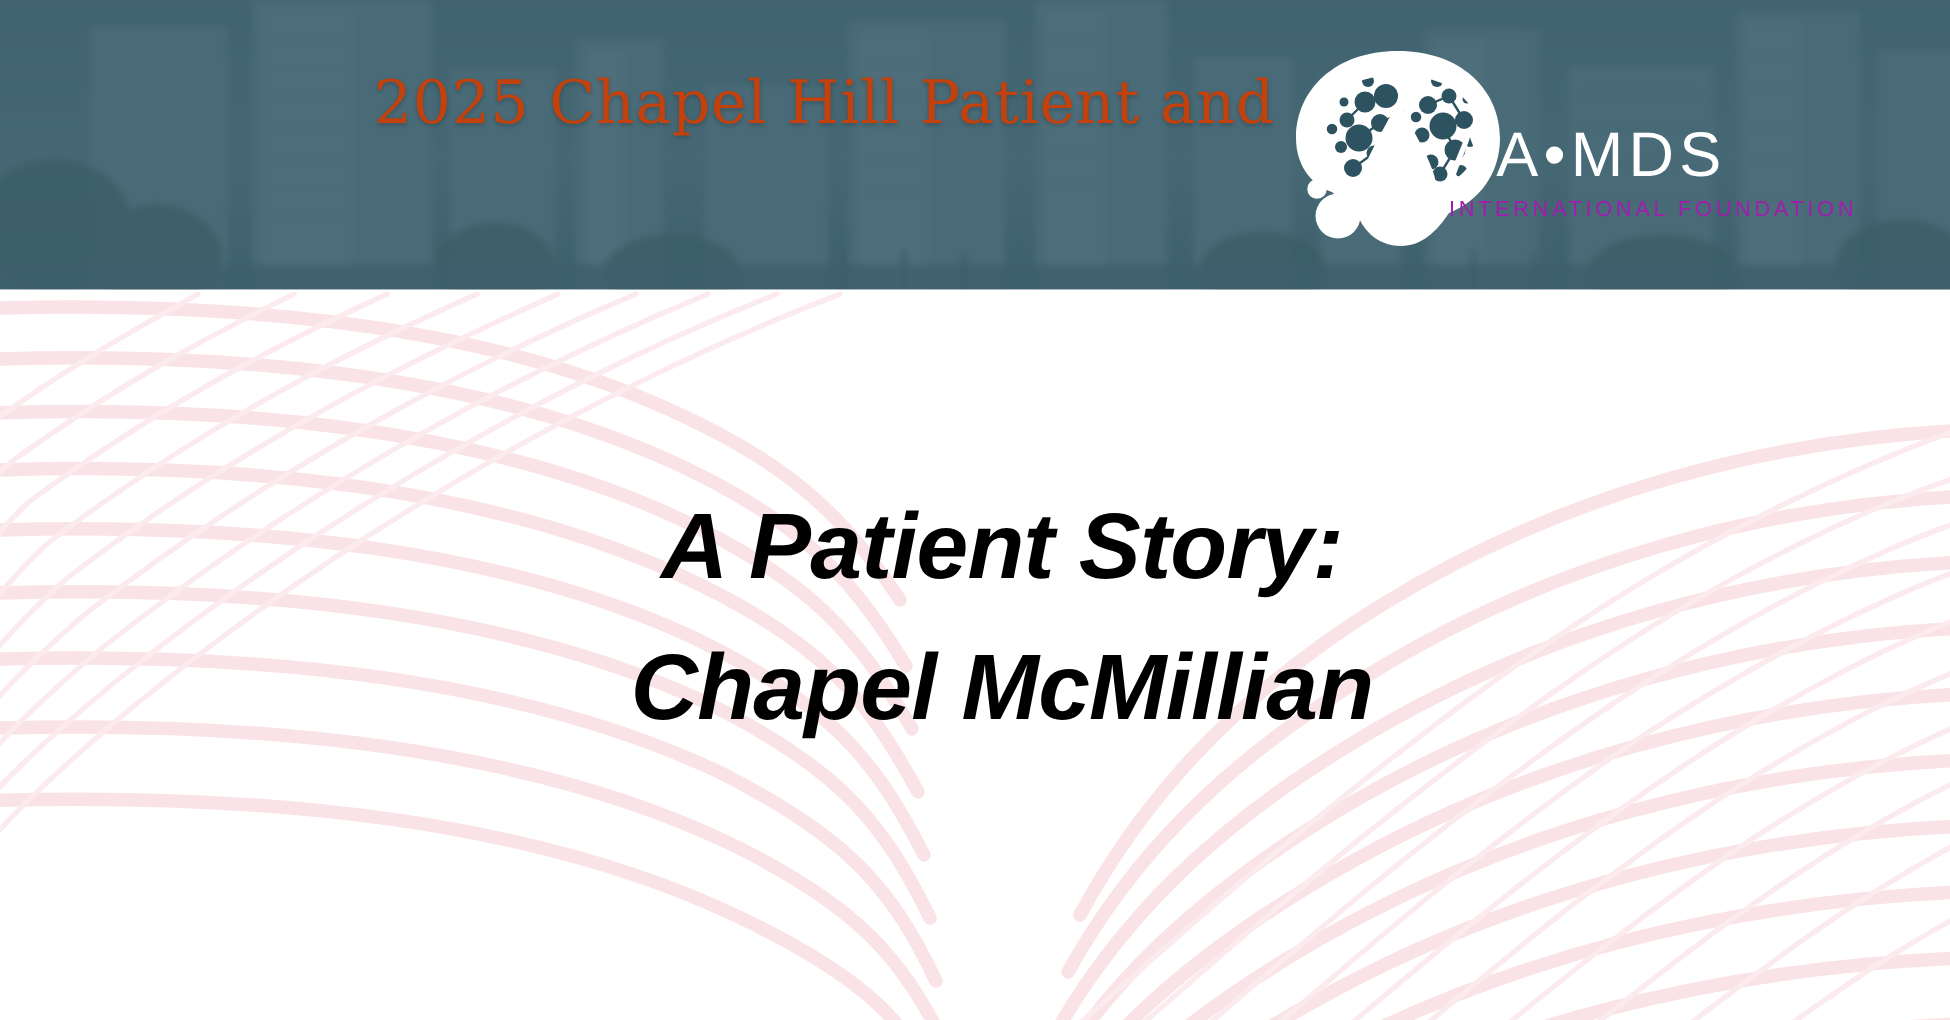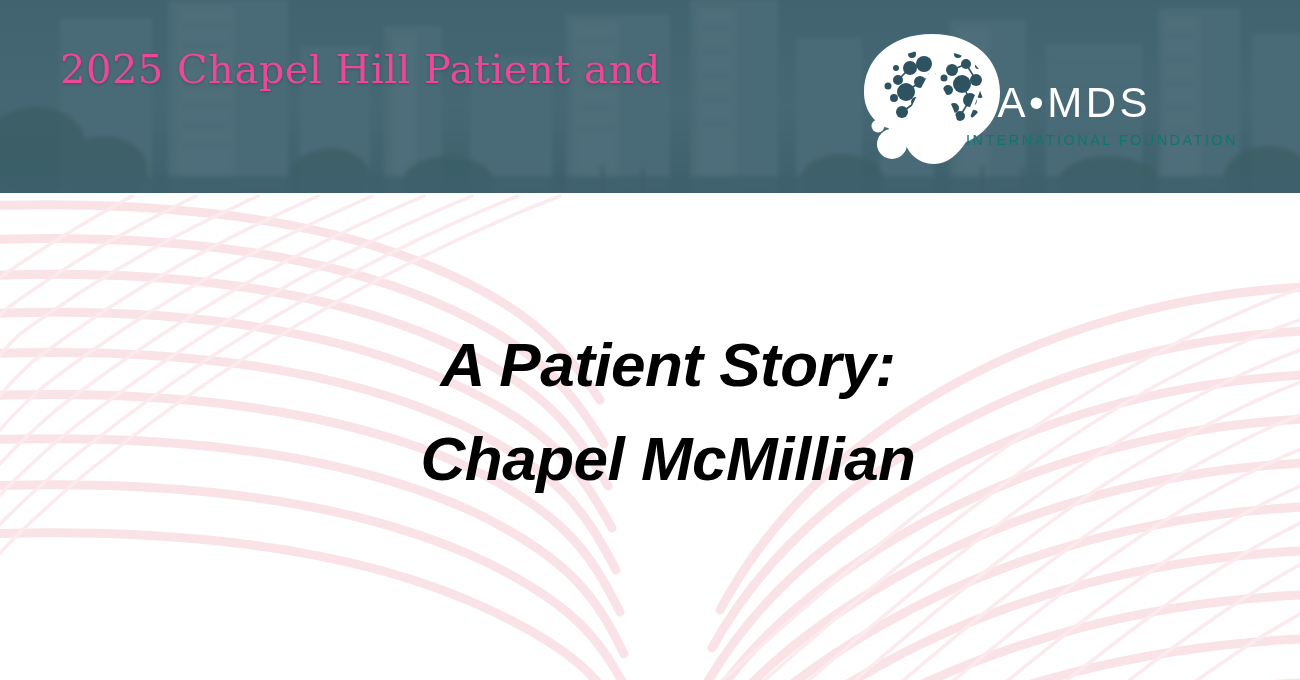--- a/index.html
+++ b/index.html
@@ -49,22 +49,22 @@
     position: absolute;
     inset: 0;
     background: rgba(45, 82, 96, 0.80);
   }
 
   #conference-title {
     position: absolute;
     left: 60px;
     top: 42px;
     width: 790px;
-    text-align: left;
-    color: #ec4899;
+    text-align: right;
+    color: #c2410c;
     font-family: "DejaVu Serif", "Liberation Serif", serif;
     font-size: 40px;
     font-weight: 400;
     line-height: 1.38;
     letter-spacing: 0.5px;
     text-shadow: 0 1px 3px rgba(0,0,0,0.22);
   }
 
   
   #logo-lockup {
@@ -90,21 +90,21 @@
   #logo-aamds {
     color: #ffffff;
     font-family: "Liberation Sans", sans-serif;
     font-size: 42px;
     font-weight: 400;
     letter-spacing: 3.5px;
     line-height: 1;
     white-space: nowrap;
   }
   #logo-foundation {
-    color: #0f766e;
+    color: #a21caf;
     font-family: "Liberation Sans", sans-serif;
     font-size: 14.5px;
     font-weight: 400;
     letter-spacing: 2.45px;
     line-height: 1;
     margin-top: 9px;
     white-space: nowrap;
   }
 
   

